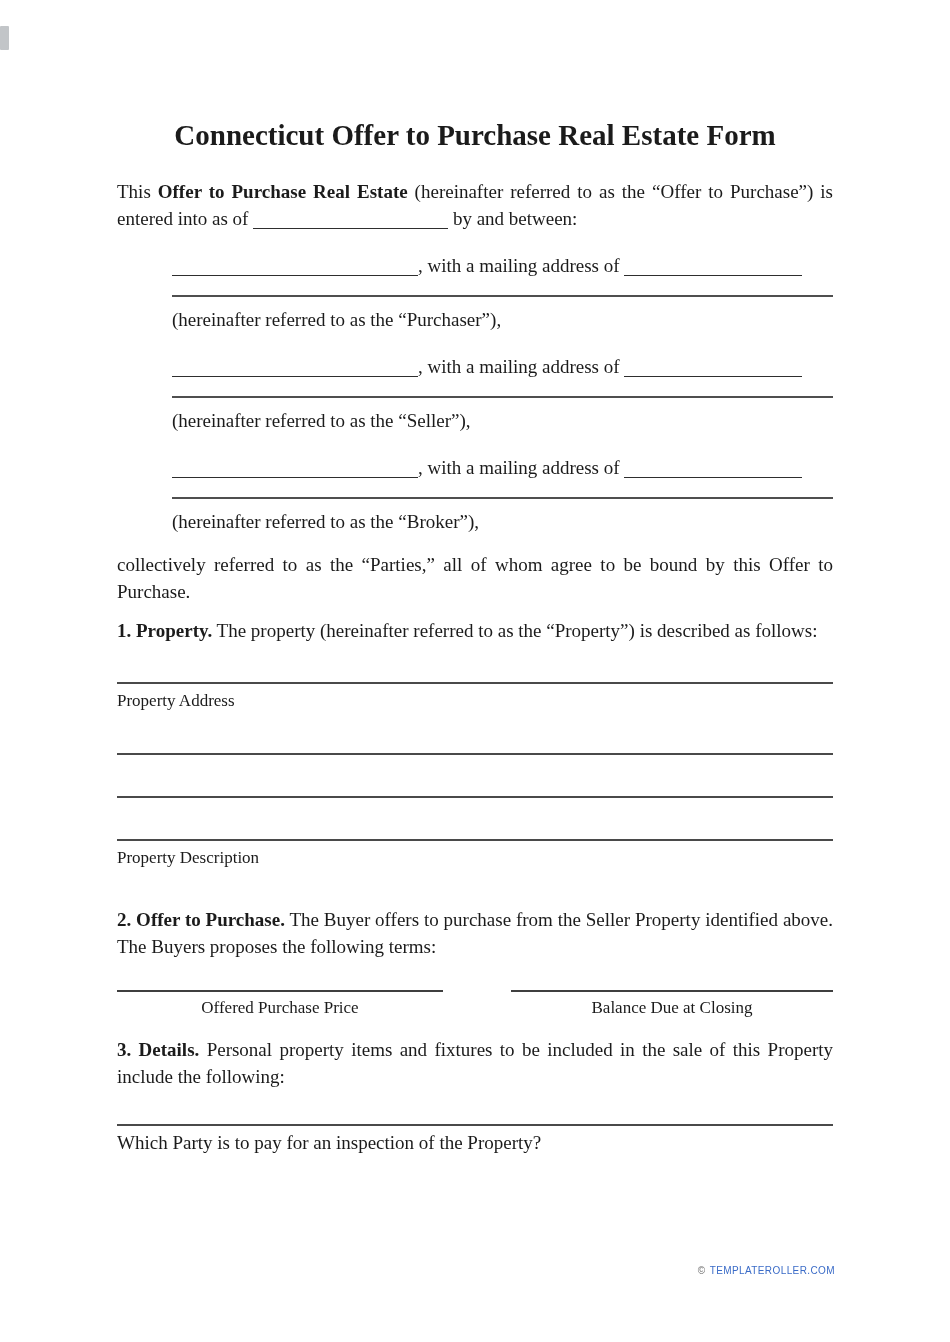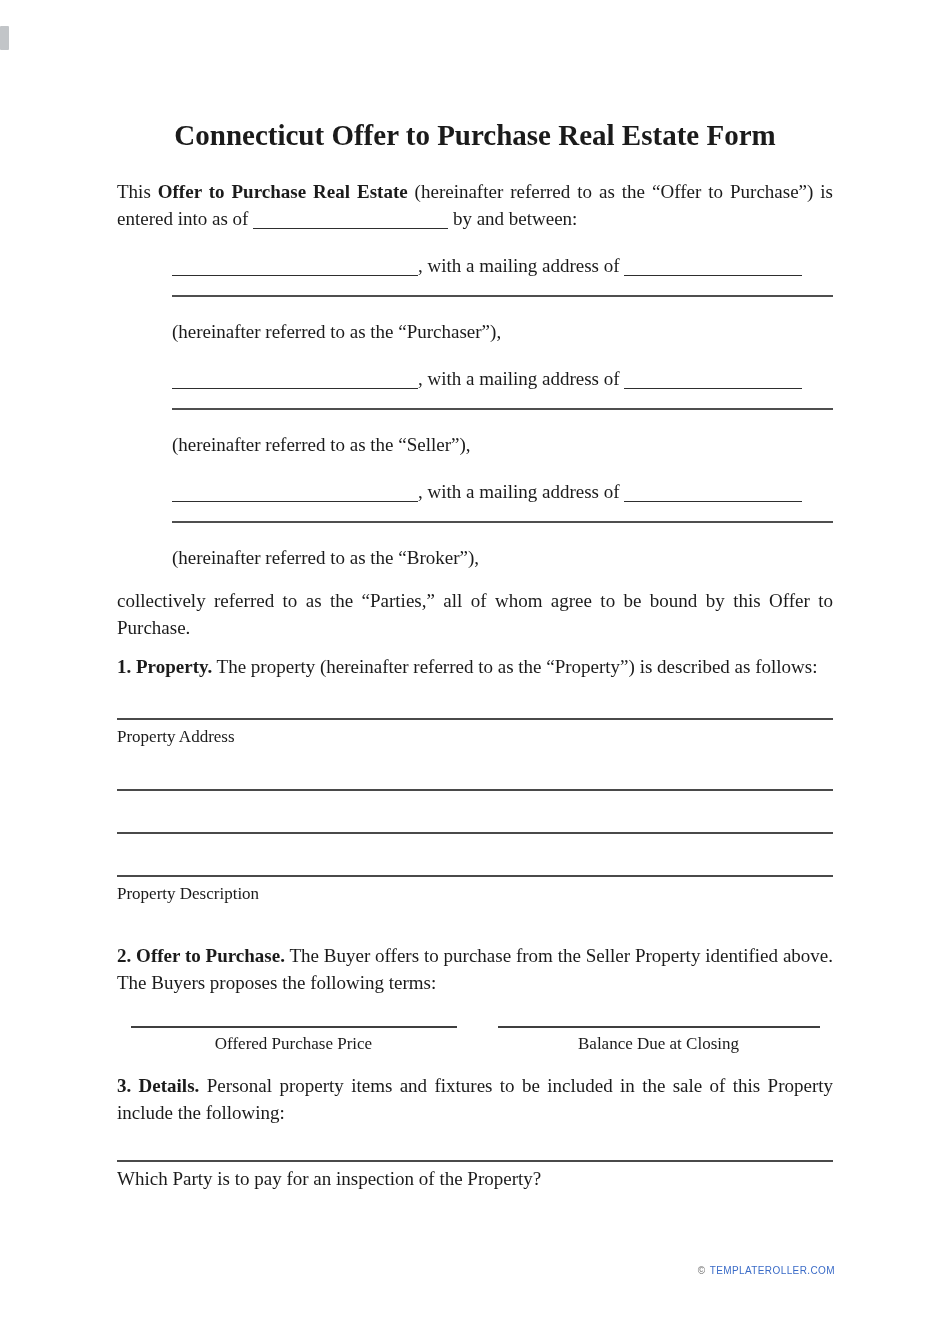--- a/index.html
+++ b/index.html
@@ -29,27 +29,27 @@
     border-bottom:1.7px solid #2e2e2e;
     vertical-align:-4px;
   }
   .b-date  { width:195px; }
   .b-name  { width:246px; }
   .b-addr  { width:178px; }
   .party { margin-left:55px; }
   .party .line1 { margin-top:20px; white-space:nowrap; }
   .rule { height:0; border-bottom:2px solid #4a4a4a; }
   .party .fullrule { margin-top:16px; border-color:#4f4f4f; }
-  .party .plabel { margin-top:21px; }
+  .party .plabel { margin-top:9px; }
   .collective { margin-top:16px; }
   .sec1 { margin-top:12px; }
   .caption {
     font-size:17px; line-height:24px; margin-top:5px;
   }
-  .fields-row { display:flex; justify-content:center;gap:41px; }
+  .fields-row { display:flex; justify-content:space-between;gap:41px; }
   .field-left  { width:326px; }
   .field-right { width:322px; }
   .field-rule { height:0; border-bottom:2px solid #3f3f3f; }
   .field-caption { text-align:center; font-size:17px; line-height:24px; margin-top:4px; }
   .sec2 { margin-top:36px; }
   .sec3 { margin-top:16px; }
   .question { margin-top:3px; }
   .footer {
     position:absolute; top:1265px; right:115px;
     font-family:"Liberation Sans", sans-serif;

